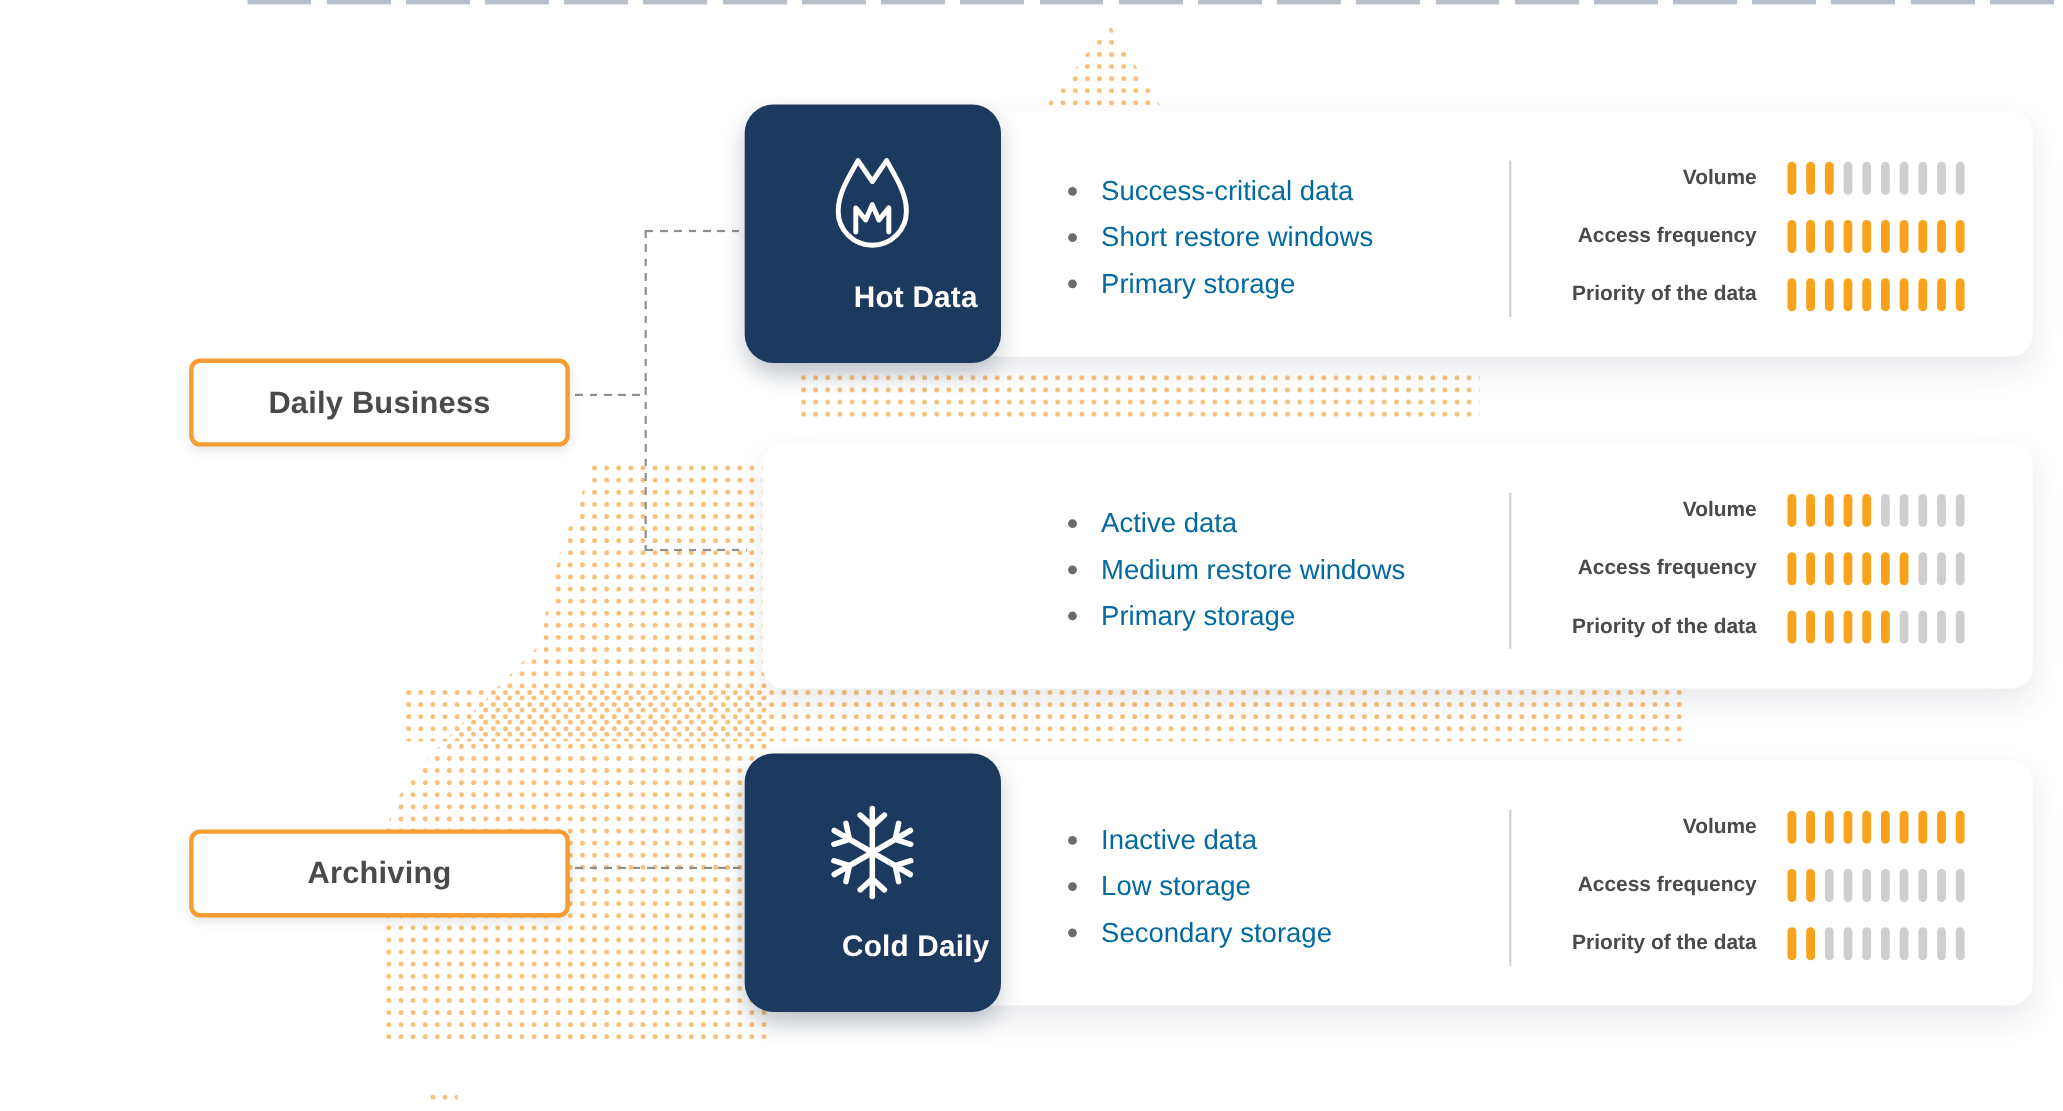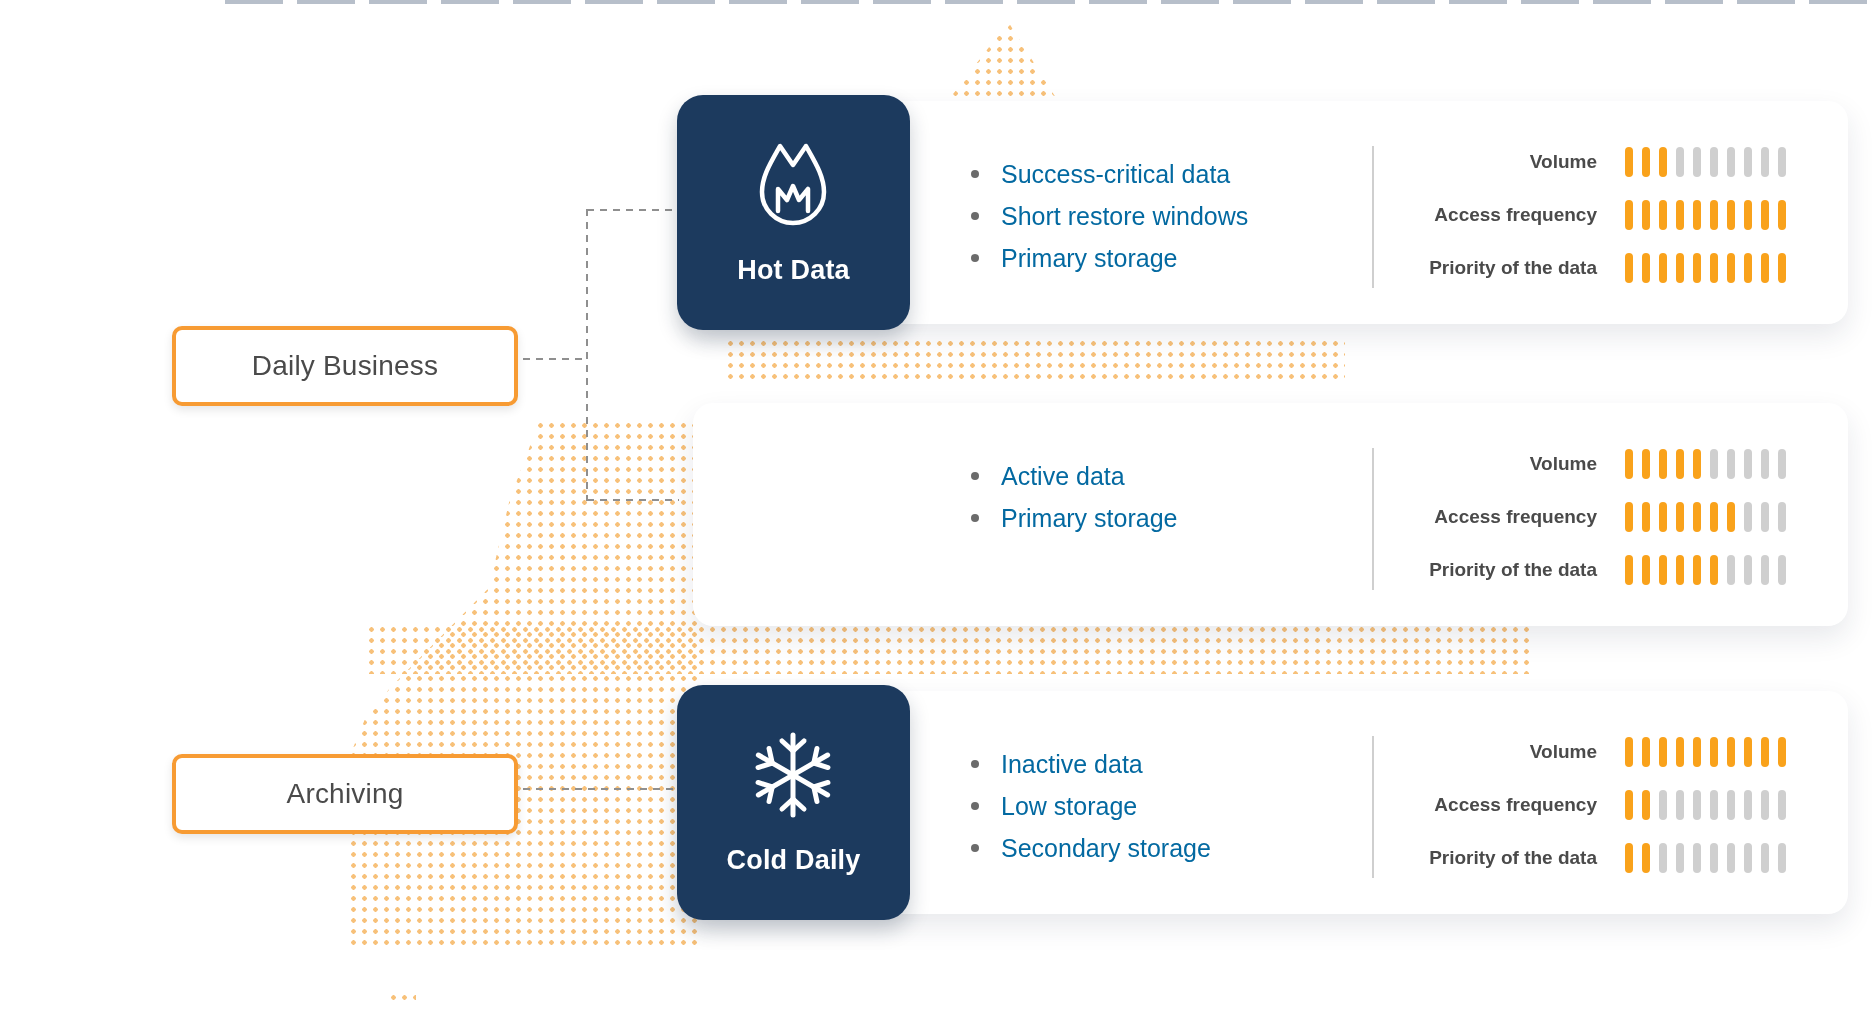--- a/index.html
+++ b/index.html
@@ -34,21 +34,21 @@
   .conn-vert{left:586px;top:209px;height:292px;}
   .conn-hot{left:587px;top:209px;width:92px;}
   .conn-warm{left:587px;top:499px;width:92px;}
   .conn-arch{left:510px;top:788px;width:169px;}
   
   .label-box{
     position:absolute;left:172px;width:338px;height:72px;z-index:3;
     background:#fff;border:4px solid var(--border-orange);border-radius:10px;
     box-shadow:0 4px 10px rgba(0,0,0,0.10);
     display:flex;align-items:center;justify-content:center;
-    font-size:28px;font-weight:normal;color:#4a4a4a;letter-spacing:.2px;
+    font-size:28px;font-weight:bold;color:#4a4a4a;letter-spacing:.2px;
   }
   .label-daily{top:326px;}
   .label-arch{top:754px;}
   
   .card{position:absolute;left:677px;width:1171px;height:235px;z-index:3;}
   .card-hot{top:95px;}
   .card-warm{top:397px;}
   .card-cold{top:685px;}
   .panel{
     position:absolute;left:16px;right:0;top:6px;bottom:6px;
@@ -56,21 +56,21 @@
     box-shadow:0 12px 28px rgba(25,40,65,0.10);
   }
   .tab{
     position:absolute;left:0;top:0;width:233px;height:235px;
     background:var(--navy);border-radius:26px;z-index:2;
     box-shadow:0 10px 20px rgba(20,35,60,0.22);
   }
   .tab-icon{position:absolute;left:66px;top:40px;width:100px;height:100px;}
   .tab-title{
     position:absolute;left:0;top:160px;width:100%;text-align:center;
-    color:#fff;font-size:27px;font-weight:bold;letter-spacing:.2px;
+    color:#fff;font-size:27px;font-weight:bold;letter-spacing:.2px;padding-left:39px;
   }
   
   .bullets{
     position:absolute;left:288px;top:58px;margin:0;padding:0;list-style:none;z-index:3;
   }
   .bullets li{
     position:relative;height:42px;line-height:42px;padding-left:36px;
     font-size:25px;color:#0369a1;
   }
   .bullets li::before{
@@ -178,20 +178,21 @@
       <div class="tab-title">Hot Data</div>
     </div>
   </div>
 
   <div class="card card-warm">
     <div class="panel">
       <div class="divider"></div>
     </div>
     <ul class="bullets">
       <li>Active data</li>
+      <li>Medium restore windows</li>
       <li>Primary storage</li>
     </ul>
     <div class="meter-block">
       <div class="meter-row">
         <span class="meter-label">Volume</span>
         <span class="meter-bars">
             <span class="seg on"></span>
             <span class="seg on"></span>
             <span class="seg on"></span>
             <span class="seg on"></span>

